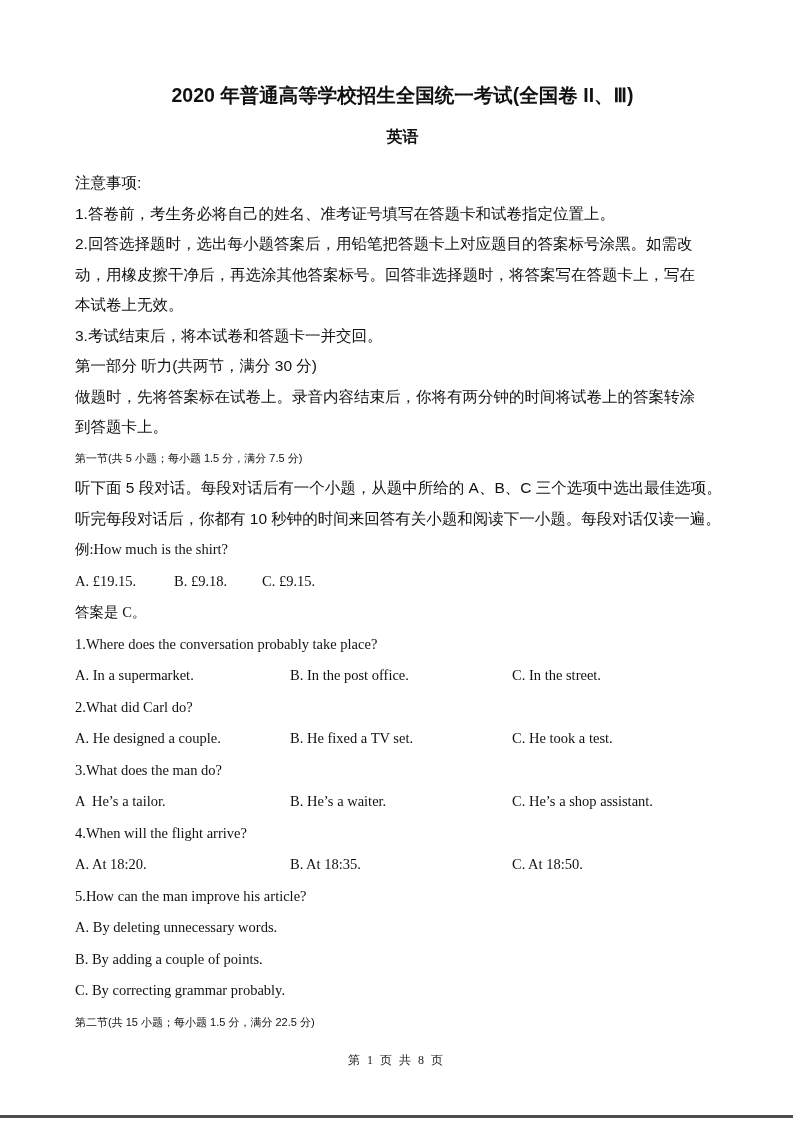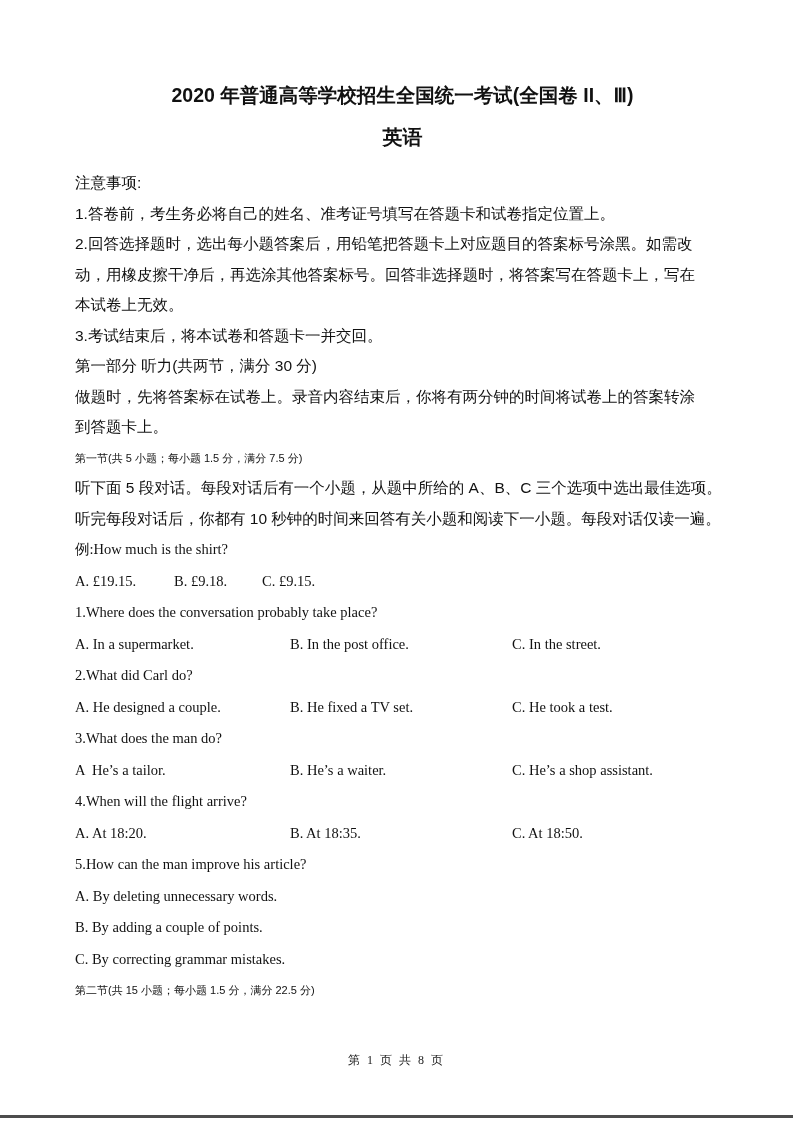--- a/index.html
+++ b/index.html
@@ -25,21 +25,21 @@
     font-size: 19.5px;
     line-height: 26px;
     text-align: center;
     white-space: nowrap;
     margin-bottom: 16px;
     margin-top: 6px;
   }
   .subtitle {
     font-family: Liberation Sans, sans-serif;
     font-weight: 700;
-    font-size: 20px;
+    font-size: 16px;
     line-height: 26px;
     text-align: center;
     white-space: nowrap;
     margin-bottom: 18px;
   }
   .zh {
     font-family: "Liberation Sans", sans-serif;
     font-weight: 500;
     font-size: 15.5px;
     line-height: 30.5px;
@@ -111,20 +111,21 @@
     <div class="zh zh-bold">第一节(共 5 小题；每小题 1.5 分，满分 7.5 分)</div>
     <div class="zh">听下面 5 段对话。每段对话后有一个小题，从题中所给的 A、B、C 三个选项中选出最佳选项。</div>
     <div class="zh">听完每段对话后，你都有 10 秒钟的时间来回答有关小题和阅读下一小题。每段对话仅读一遍。</div>
 
     <div class="en">例:How much is the shirt?</div>
     <div class="en ex-row">
       <span>A. £19.15.</span>
       <span>B. £9.18.</span>
       <span>C. £9.15.</span>
     </div>
+    <div class="en">答案是 C。</div>
 
     <div class="en">1.Where does the conversation probably take place?</div>
     <div class="en opt-row">
       <span>A. In a supermarket.</span>
       <span>B. In the post office.</span>
       <span>C. In the street.</span>
     </div>
 
     <div class="en">2.What did Carl do?</div>
     <div class="en opt-row">
@@ -143,20 +144,20 @@
     <div class="en">4.When will the flight arrive?</div>
     <div class="en opt-row">
       <span>A. At 18:20.</span>
       <span>B. At 18:35.</span>
       <span>C. At 18:50.</span>
     </div>
 
     <div class="en">5.How can the man improve his article?</div>
     <div class="en">A. By deleting unnecessary words.</div>
     <div class="en">B. By adding a couple of points.</div>
-    <div class="en">C. By correcting grammar mistakes.</div>
+    <div class="en">C. By correcting grammar probably.</div>
 
     <div class="zh zh-bold">第二节(共 15 小题；每小题 1.5 分，满分 22.5 分)</div>
   </div>
 
   <div class="footer">第 1 页 共 8 页</div>
   <div class="bottom-edge"></div>
 </div>
 
 </body></html>

